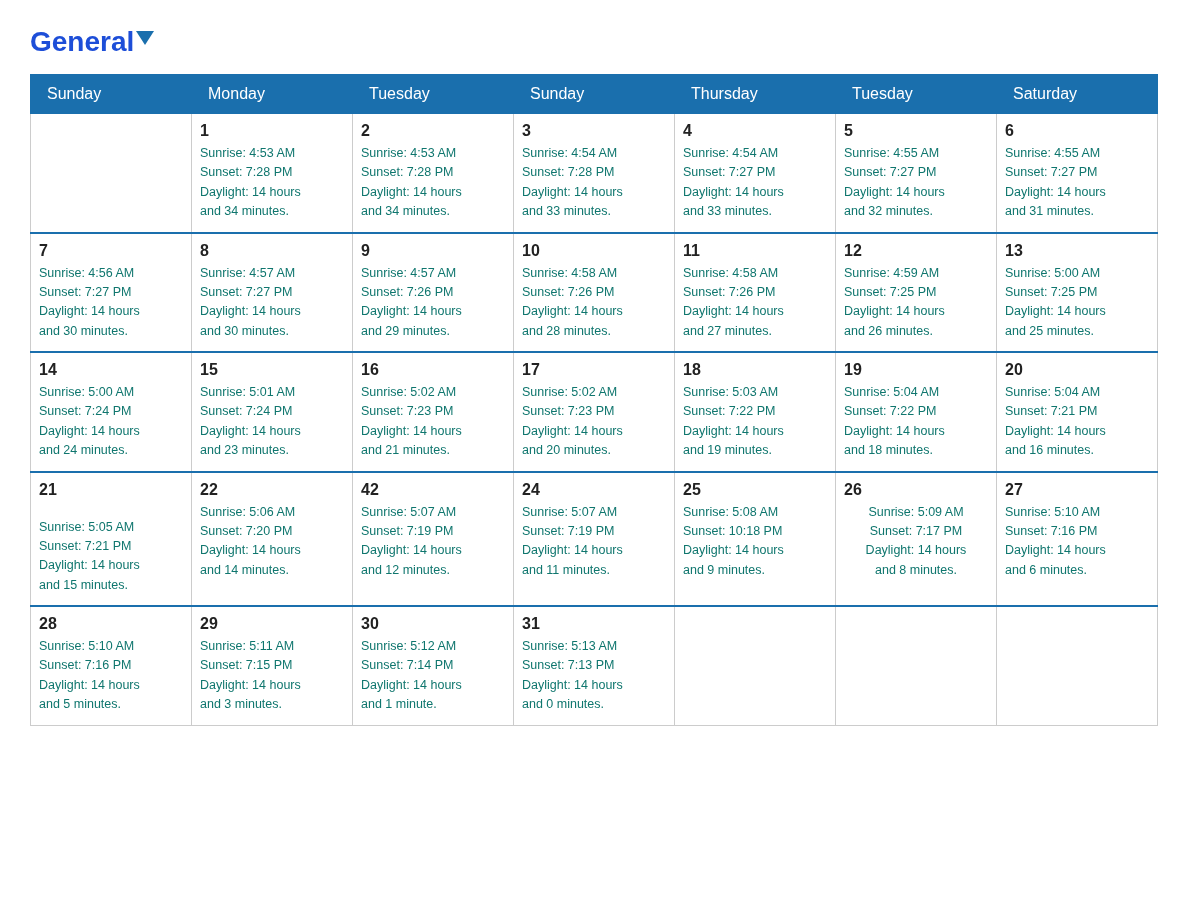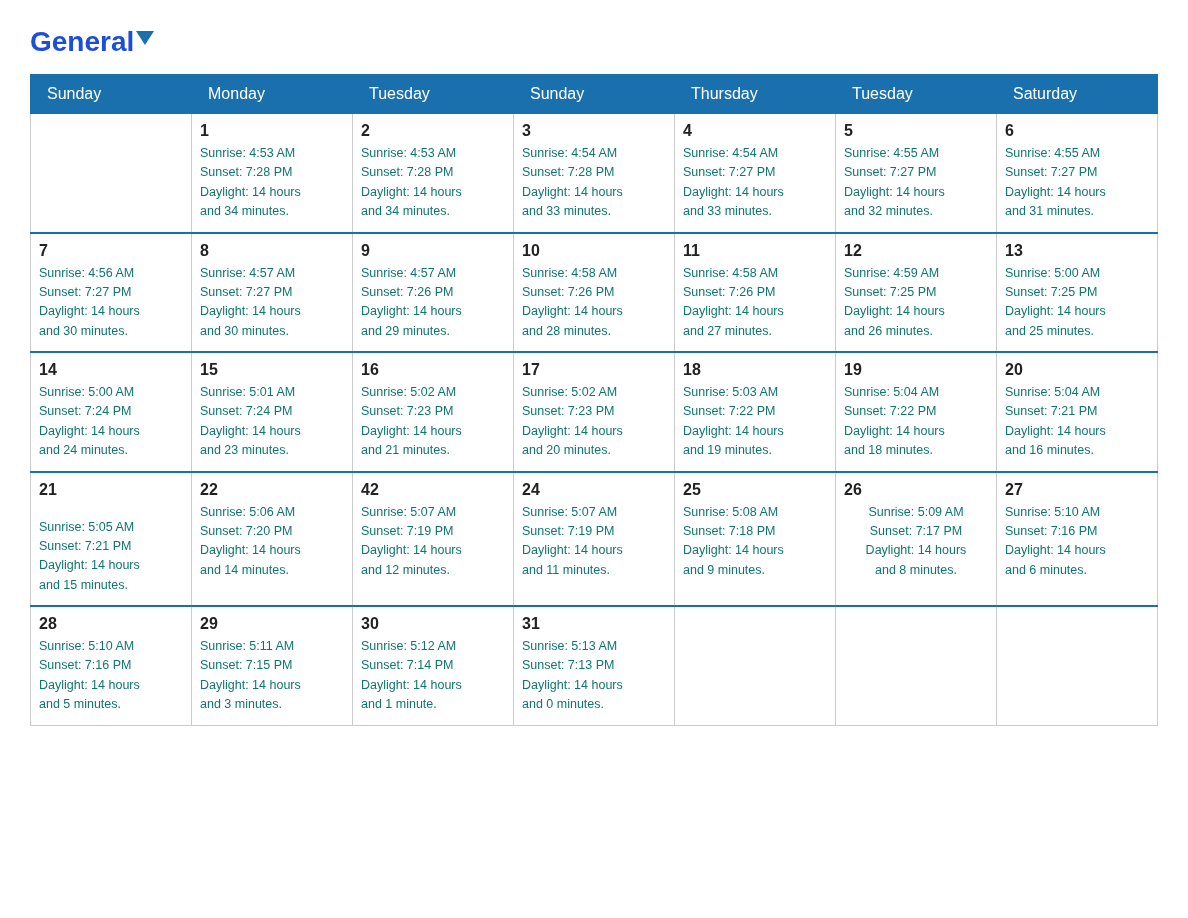--- a/index.html
+++ b/index.html
@@ -302,21 +302,21 @@
         <td>
           <span class="day-num">24</span>
           <div class="day-info" style="white-space: pre-line;">Sunrise: 5:07 AM
 Sunset: 7:19 PM
 Daylight: 14 hours
 and 11 minutes.</div>
         </td>
         <td>
           <span class="day-num">25</span>
           <div class="day-info" style="white-space: pre-line;">Sunrise: 5:08 AM
-Sunset: 7:18 PM
+Sunset: 10:18 PM
 Daylight: 14 hours
 and 9 minutes.</div>
         </td>
         <td>
           <span class="day-num">26</span>
           <div class="day-info" style="white-space: pre-line; text-align: center;">Sunrise: 5:09 AM
 Sunset: 7:17 PM
 Daylight: 14 hours
 and 8 minutes.</div>
         </td>

